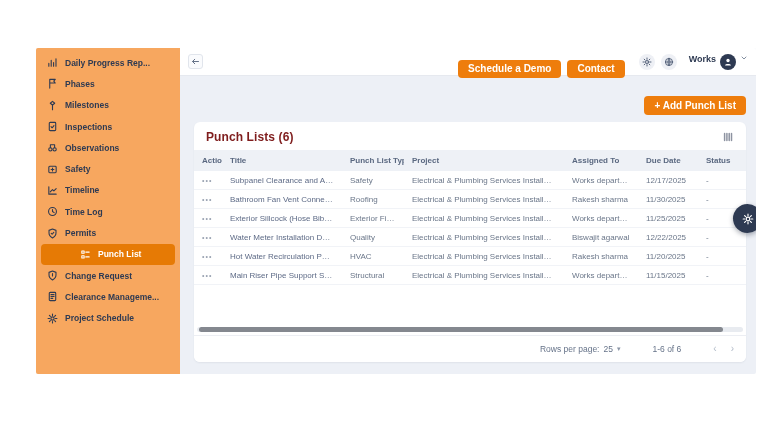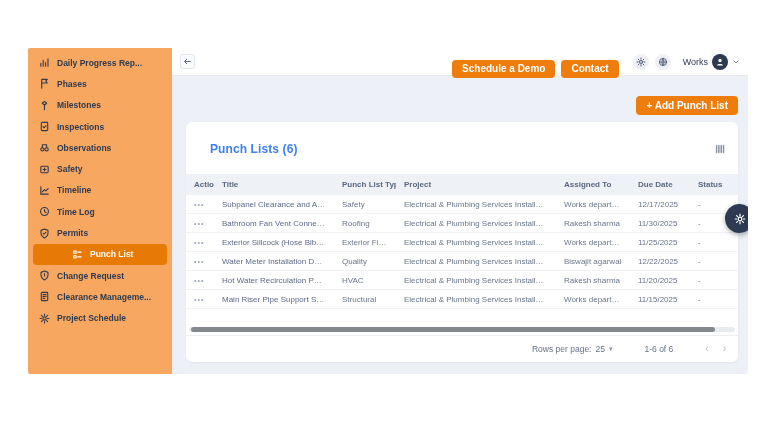--- a/index.html
+++ b/index.html
@@ -2,21 +2,21 @@
 <html><head>
 <meta charset="utf-8">
 <style>
   html,body{margin:0;padding:0;}
   body{
     width:775px;height:436px;background:#ffffff;position:relative;
     font-family:"Liberation Sans",sans-serif;overflow:hidden;
     -webkit-font-smoothing:antialiased;
   }
   .app{
-    position:absolute;left:28px;top:48px;width:720px;height:326px;
+    position:absolute;left:36px;top:48px;width:720px;height:326px;
     display:flex;background:#edf0f6;overflow:hidden;border-radius:2px;
   }
   
   .sidebar{width:144px;flex:none;background:#f7a75f;padding:4px 0;box-sizing:border-box;
     display:flex;flex-direction:column;}
   .side-item{height:21.3px;flex:none;display:flex;align-items:center;gap:7px;
     padding:0 6px;margin:0 5px;border-radius:4px;color:#2e3a52;
     font-size:8.5px;font-weight:700;cursor:pointer;white-space:nowrap;overflow:hidden;}
   .side-item.active{background:#e67a05;color:#ffffff;padding-left:39px;}
   .icn{display:inline-flex;width:11px;height:11px;flex:none;}
@@ -30,38 +30,38 @@
     background:#fafbfd;color:#55637c;display:flex;align-items:center;justify-content:center;
     padding:2px;box-sizing:border-box;cursor:pointer;}
   .back-btn .icn{width:9px;height:9px;}
   .spacer{flex:1;}
   .btn-orange{background:#ee7d0c;color:#fff;border:none;border-radius:4px;
     font-size:10px;font-weight:700;height:18px;padding:0 10px;font-family:inherit;
     cursor:pointer;white-space:nowrap;margin-top:14px;}
   .icon-circle{width:16px;height:16px;flex:none;border-radius:50%;background:#eef0f5;
     color:#55627a;display:flex;align-items:center;justify-content:center;cursor:pointer;}
   .icon-circle .icn{width:10px;height:10px;}
-  .user{display:flex;align-items:center;gap:4px;margin-left:6px;color:#2e3a52;
-    font-size:9px;font-weight:400;cursor:pointer;}
+  .user{display:flex;align-items:flex-start;gap:4px;margin-left:6px;color:#2e3a52;
+    font-size:9px;font-weight:700;cursor:pointer;}
   .avatar{width:16px;height:16px;border-radius:50%;background:#2e3a52;color:#fff;
     display:flex;align-items:center;justify-content:center;}
   .avatar .icn{width:10px;height:10px;}
   .chev{width:8px;height:8px;color:#7a8699;display:inline-flex;}
   .chev svg{width:100%;height:100%;stroke:currentColor;fill:none;stroke-width:1.4;
     stroke-linecap:round;stroke-linejoin:round;}
   
   .content{flex:1;display:flex;flex-direction:column;min-height:0;
     padding:6px 10px 12px 14px;}
   .add-row{display:flex;justify-content:flex-end;margin-bottom:7px;flex:none;}
   .add-btn{height:19px;}
   .card{flex:1;background:#ffffff;border-radius:6px;min-height:0;
     display:flex;flex-direction:column;box-shadow:0 1px 2px rgba(40,50,70,.07);overflow:hidden;}
   .card-head{flex:none;display:flex;align-items:center;justify-content:space-between;
     padding:8px 12px 6px;}
-  .card-title{margin:12px;font-size:12px;font-weight:700;color:#3b82f6;letter-spacing:.1px;}
+  .card-title{margin:0;font-size:12px;font-weight:700;color:#7f1d1d;letter-spacing:.1px;}
   .cols-icon{width:12px;height:12px;color:#8d93a1;cursor:pointer;}
   table{border-collapse:collapse;width:100%;table-layout:fixed;flex:none;}
   thead th{background:#eef1f6;font-size:8px;font-weight:700;color:#5a6880;text-align:left;
     padding:6px 8px;white-space:nowrap;overflow:hidden;}
   tbody td{font-size:8px;color:#6a7689;padding:4.5px 8px;border-bottom:1px solid #f1f3f7;
     white-space:nowrap;overflow:hidden;text-overflow:ellipsis;background:#fff;}
   td.c-actions{color:#9aa3b2;font-size:7px;letter-spacing:1px;cursor:pointer;}
   td.c-title{color:#5d6a86;cursor:pointer;}
   .filler{flex:1;background:#fff;}
   .hscroll{flex:none;height:5px;margin:0 3px 3px;background:#e8ebf0;border-radius:3px;position:relative;}

